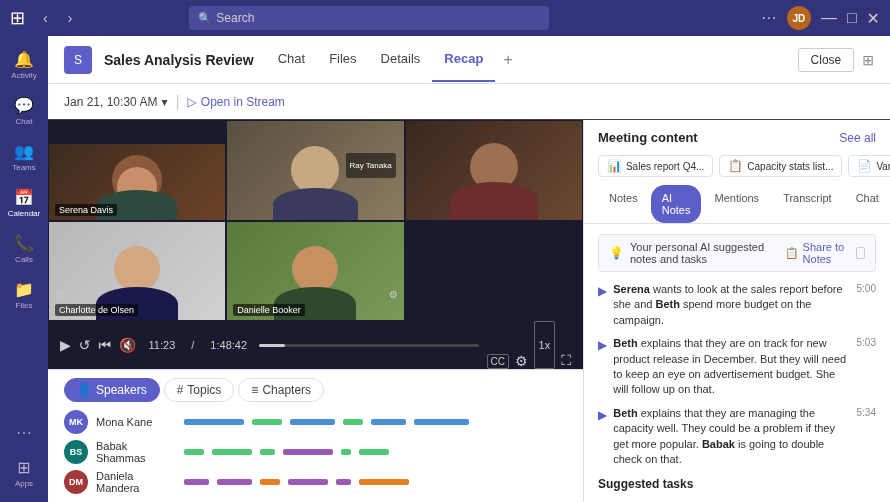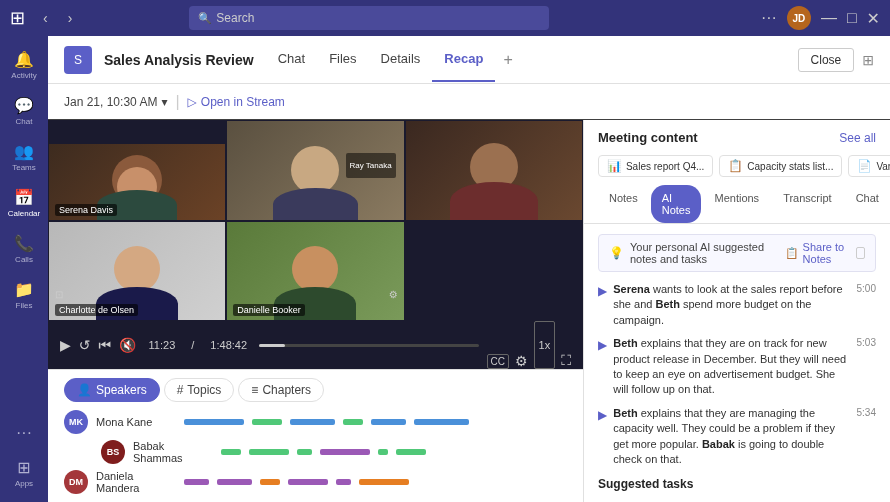--- a/index.html
+++ b/index.html
@@ -280,21 +280,21 @@
                 <div class="bar-seg" style="width:6px;background:transparent;"></div>
                 <div class="bar-seg" style="width:20px;background:#50c878;"></div>
                 <div class="bar-seg" style="width:6px;background:transparent;"></div>
                 <div class="bar-seg" style="width:35px;background:#4a90d9;"></div>
                 <div class="bar-seg" style="width:6px;background:transparent;"></div>
                 <div class="bar-seg" style="width:55px;background:#4a90d9;"></div>
               </div>
             </div>
 
             <div class="speaker-row">
-              <div class="speaker-avatar" style="background:#7f1d1d;margin-left:37px;">BS</div>
+              <div class="speaker-avatar" style="background:#0f766e;">BS</div>
               <span class="speaker-name">Babak Shammas</span>
               <div class="speaker-bars">
                 <div class="bar-seg" style="width:20px;background:#50c878;"></div>
                 <div class="bar-seg" style="width:6px;background:transparent;"></div>
                 <div class="bar-seg" style="width:40px;background:#50c878;"></div>
                 <div class="bar-seg" style="width:6px;background:transparent;"></div>
                 <div class="bar-seg" style="width:15px;background:#50c878;"></div>
                 <div class="bar-seg" style="width:6px;background:transparent;"></div>
                 <div class="bar-seg" style="width:50px;background:#9b59b6;"></div>
                 <div class="bar-seg" style="width:6px;background:transparent;"></div>

